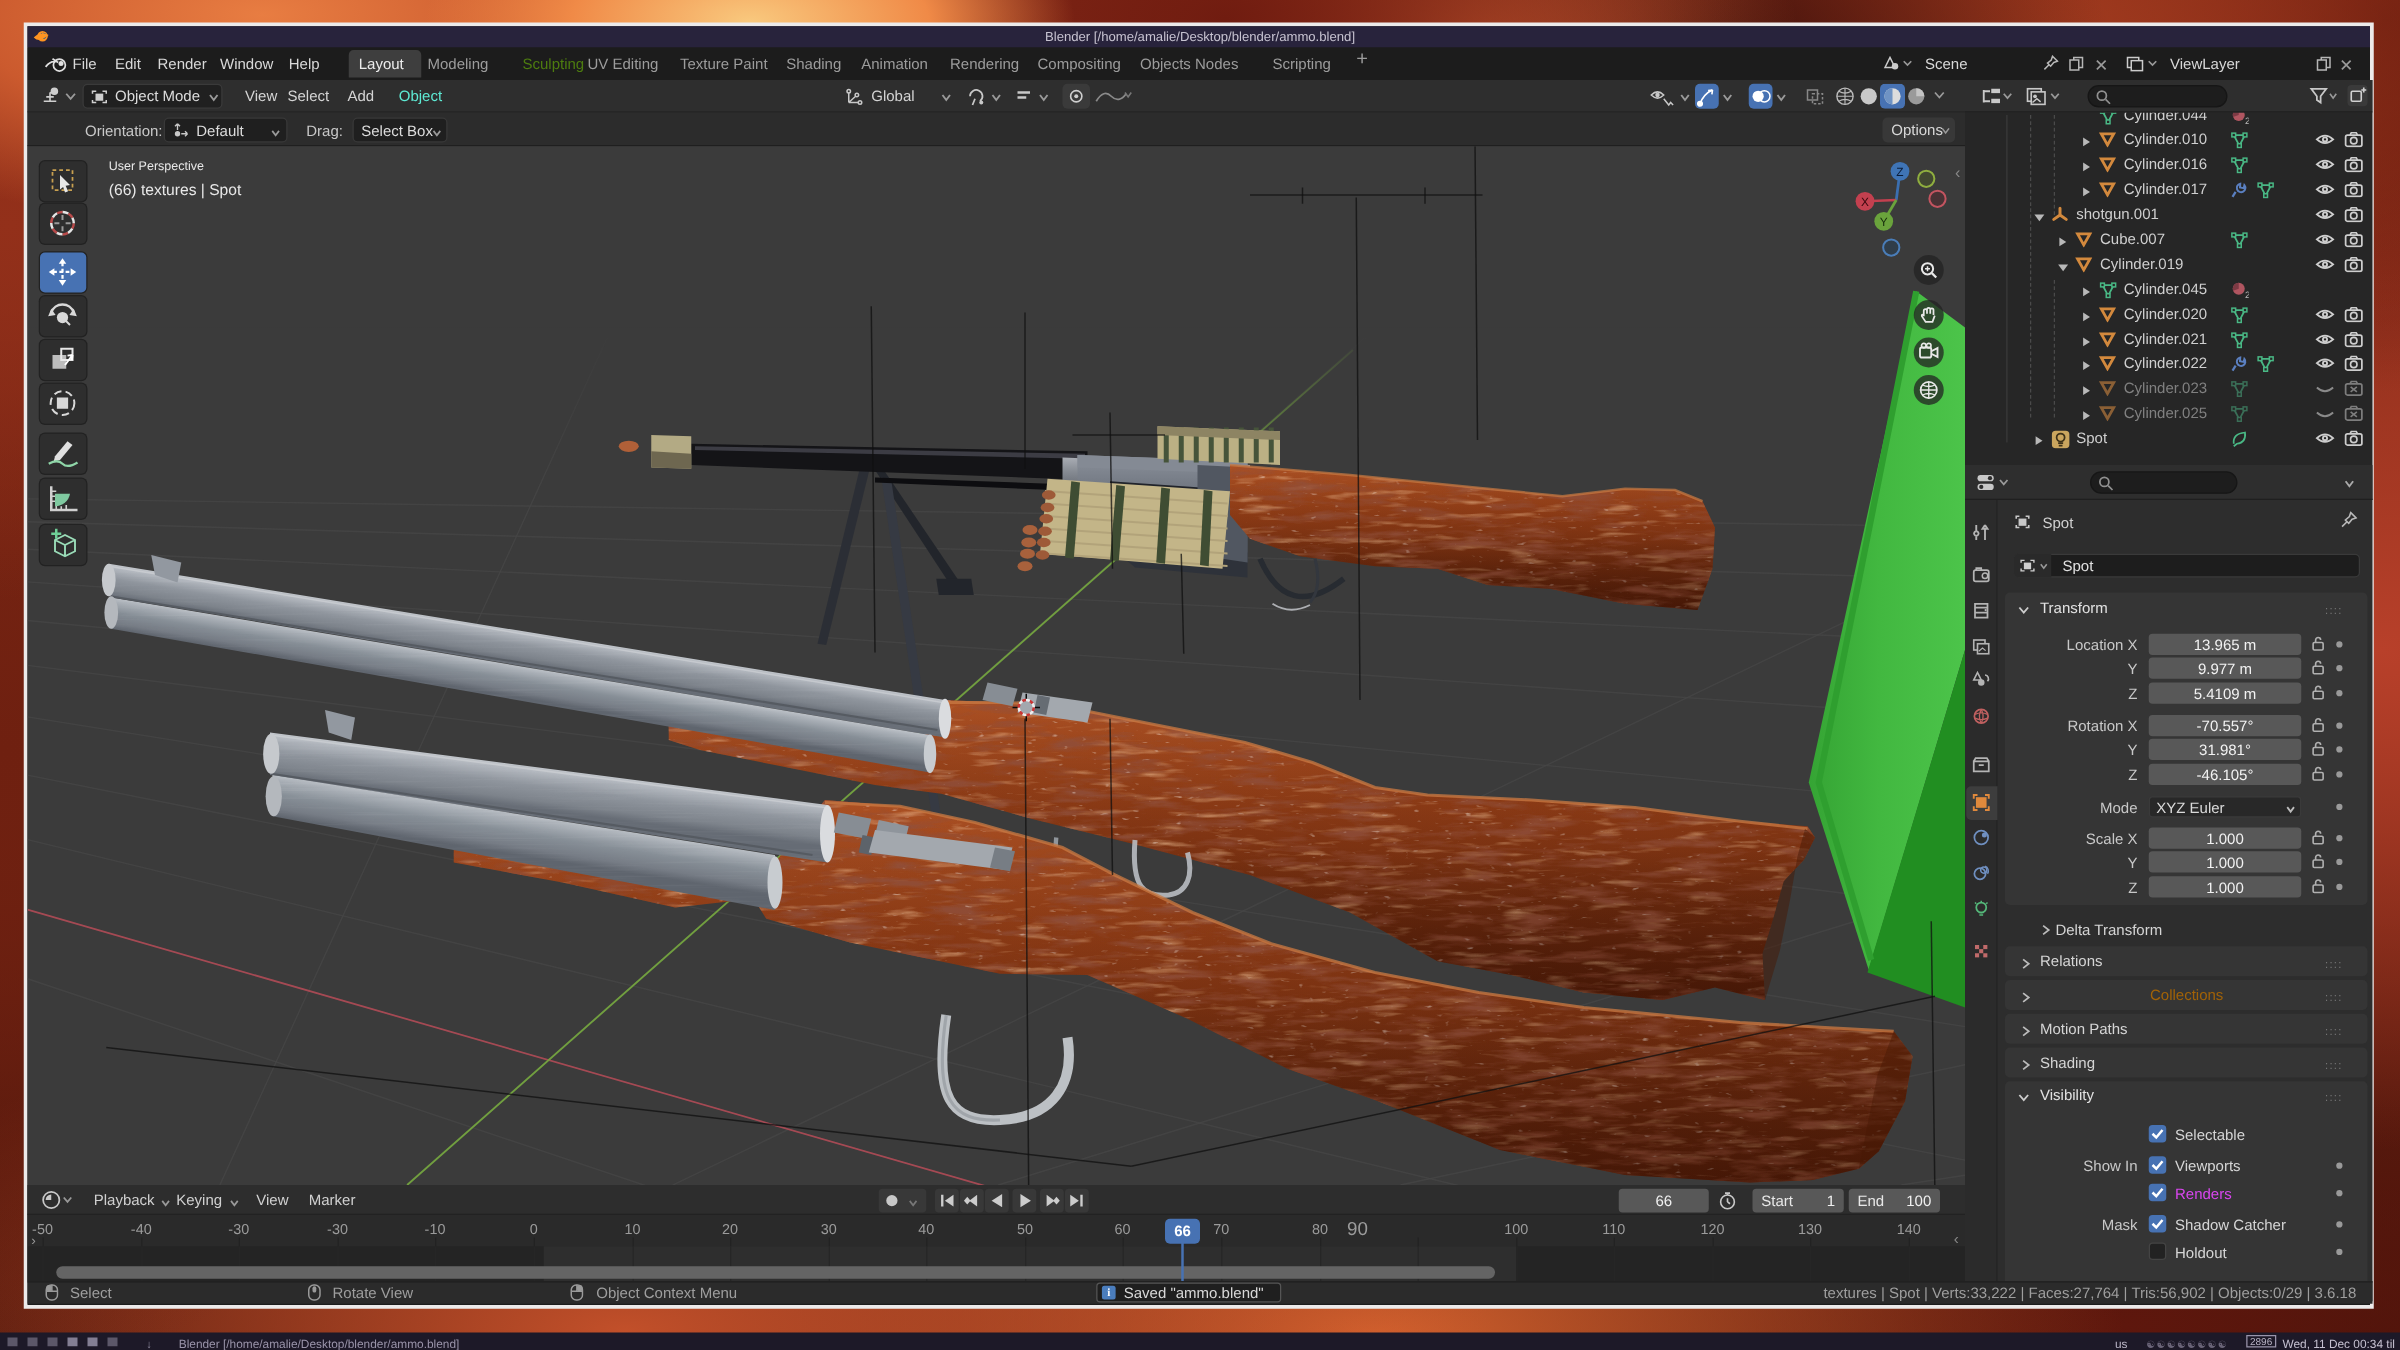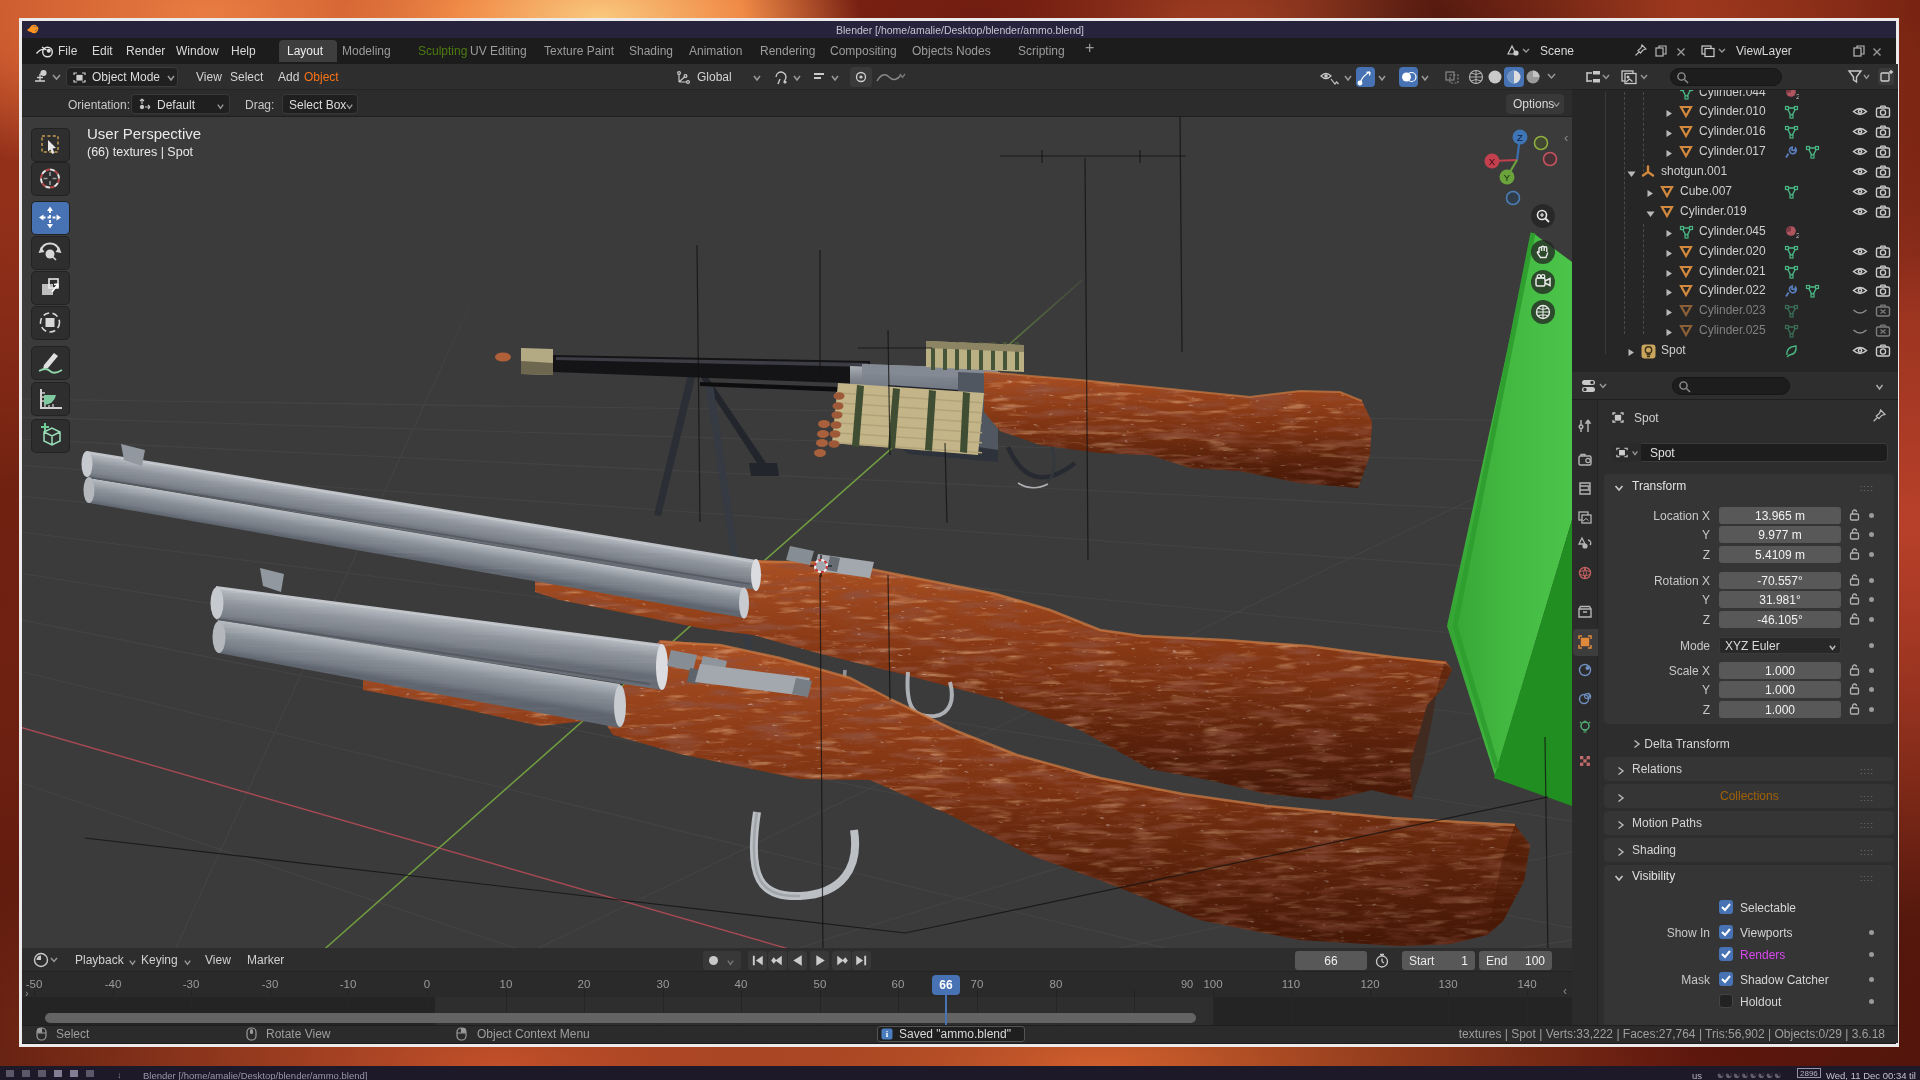--- a/index.html
+++ b/index.html
@@ -104,21 +104,21 @@
         <rect x="5" y="4.5" width="5" height="4.5" fill="#cfcfcf"></rect>
       </g>
     </svg></div>
 <div class="t" style="left:92px;top:70px;color:#dcdcdc">Object Mode</div>
 <div class="t" style="left:166px;top:72px;"><svg width="10" height="10" viewBox="0 0 10 10">
       <path d="M2 3 l3 4 l3 -4" stroke="#9a9a9a" fill="none" stroke-width="1.5"></path>
     </svg></div>
 <div class="t" style="left:196px;top:70px;color:#d4d4d4">View</div>
 <div class="t" style="left:230px;top:70px;color:#d4d4d4">Select</div>
 <div class="t" style="left:278px;top:70px;color:#d4d4d4">Add</div>
-<div class="t" style="left:304px;top:70px;color:#f97316">Object</div>
+<div class="t" style="left:319px;top:70px;color:#5eead4">Object</div>
 <div class="t" style="left:676px;top:70px;"><svg width="16" height="14" viewBox="0 0 16 14">
       <g stroke="#c8c8c8" fill="none" stroke-width="1.2">
         <path d="M3 12 L3 4 M3 12 L11 12 M3 12 L8.5 7"></path>
         <circle cx="3" cy="3" r="1.4"></circle>
         <circle cx="12" cy="12" r="1.4"></circle>
         <circle cx="9.5" cy="6" r="1.4"></circle>
       </g>
     </svg></div>
 <div class="t" style="left:697px;top:70px;color:#d4d4d4">Global</div>
 <div class="t" style="left:752px;top:72px;"><svg width="10" height="10" viewBox="0 0 10 10">
@@ -532,21 +532,21 @@
         <path d="M9 10 h4 M9 14 h3 M9 18 h4 M13 25 v-4 M17 25 v-3 M21 25 v-4" stroke="#d0d0d0" stroke-width="1.3"></path>
         <path d="M12 22 A 12 12 0 0 0 24 12 L12 12Z" fill="#7fc9a0"></path>
       </svg>
     </div>
     <div style="left:10px;top:303px;width:37px;height:32px;background:#2e2e2e;border-radius:4px;box-shadow:0 0 0 1px #222">
       <svg width="36" height="31" viewBox="0 0 36 31">
         <path d="M12 12 L20 8 L28 12 L28 21 L20 25 L12 21Z M12 12 L20 16 L28 12 M20 16 V25" fill="none" stroke="#9adcb8" stroke-width="1.5"></path>
         <path d="M9 7 h8 M13 3 v8" stroke="#6fcf97" stroke-width="2"></path>
       </svg>
     </div>
-    <div class="t" style="left:65px;top:10px;color:#e8e8e8;font-size:15px">User Perspective</div>
+    <div class="t" style="left:65px;top:10px;color:#e8e8e8;font-size:10px">User Perspective</div>
     <div class="t" style="left:65px;top:28px;color:#e8e8e8;font-size:12.5px">(66) textures | Spot</div>
     <div style="left:1458px;top:6px;width:84px;height:90px;">
       <svg width="84" height="90" viewBox="0 0 84 90">
 <g stroke-width="2.2">
           <line x1="37" y1="37" x2="40" y2="14" stroke="#3b6fb0"></line>
           <line x1="37" y1="37" x2="12" y2="38" stroke="#c3404f"></line>
           <line x1="37" y1="37" x2="27" y2="54" stroke="#6aa33c"></line>
         </g>
 <circle cx="40" cy="14" r="7.5" fill="#3f74b5"></circle>
         <text x="40" y="17.5" font-size="9.5" fill="#0a1c38" text-anchor="middle" font-family="Liberation Sans">Z</text>
@@ -1273,21 +1273,21 @@
 <div style="left:820px;top:997px;width:1px;height:28px;background:#262626"></div>
 <div class="t" style="left:898px;top:977px;color:#9b9b9b;font-size:11.5px;transform:translateX(-50%)">60</div>
 <div style="left:898px;top:990px;width:1px;height:7px;background:#222"></div>
 <div style="left:898px;top:997px;width:1px;height:28px;background:#262626"></div>
 <div class="t" style="left:977px;top:977px;color:#9b9b9b;font-size:11.5px;transform:translateX(-50%)">70</div>
 <div style="left:977px;top:990px;width:1px;height:7px;background:#222"></div>
 <div style="left:977px;top:997px;width:1px;height:28px;background:#262626"></div>
 <div class="t" style="left:1056px;top:977px;color:#9b9b9b;font-size:11.5px;transform:translateX(-50%)">80</div>
 <div style="left:1056px;top:990px;width:1px;height:7px;background:#222"></div>
 <div style="left:1056px;top:997px;width:1px;height:28px;background:#262626"></div>
-<div class="t" style="left:1187px;top:977px;color:#9b9b9b;font-size:11px;transform:translateX(-50%)">90</div>
+<div class="t" style="left:1086px;top:977px;color:#9b9b9b;font-size:15px;transform:translateX(-50%)">90</div>
 <div style="left:1134px;top:990px;width:1px;height:7px;background:#222"></div>
 <div style="left:1134px;top:997px;width:1px;height:28px;background:#262626"></div>
 <div class="t" style="left:1213px;top:977px;color:#9b9b9b;font-size:11.5px;transform:translateX(-50%)">100</div>
 <div style="left:1213px;top:990px;width:1px;height:7px;background:#222"></div>
 <div style="left:1213px;top:997px;width:1px;height:28px;background:#262626"></div>
 <div class="t" style="left:1291px;top:977px;color:#9b9b9b;font-size:11.5px;transform:translateX(-50%)">110</div>
 <div style="left:1291px;top:990px;width:1px;height:7px;background:#222"></div>
 <div style="left:1291px;top:997px;width:1px;height:28px;background:#262626"></div>
 <div class="t" style="left:1370px;top:977px;color:#9b9b9b;font-size:11.5px;transform:translateX(-50%)">120</div>
 <div style="left:1370px;top:990px;width:1px;height:7px;background:#222"></div>

